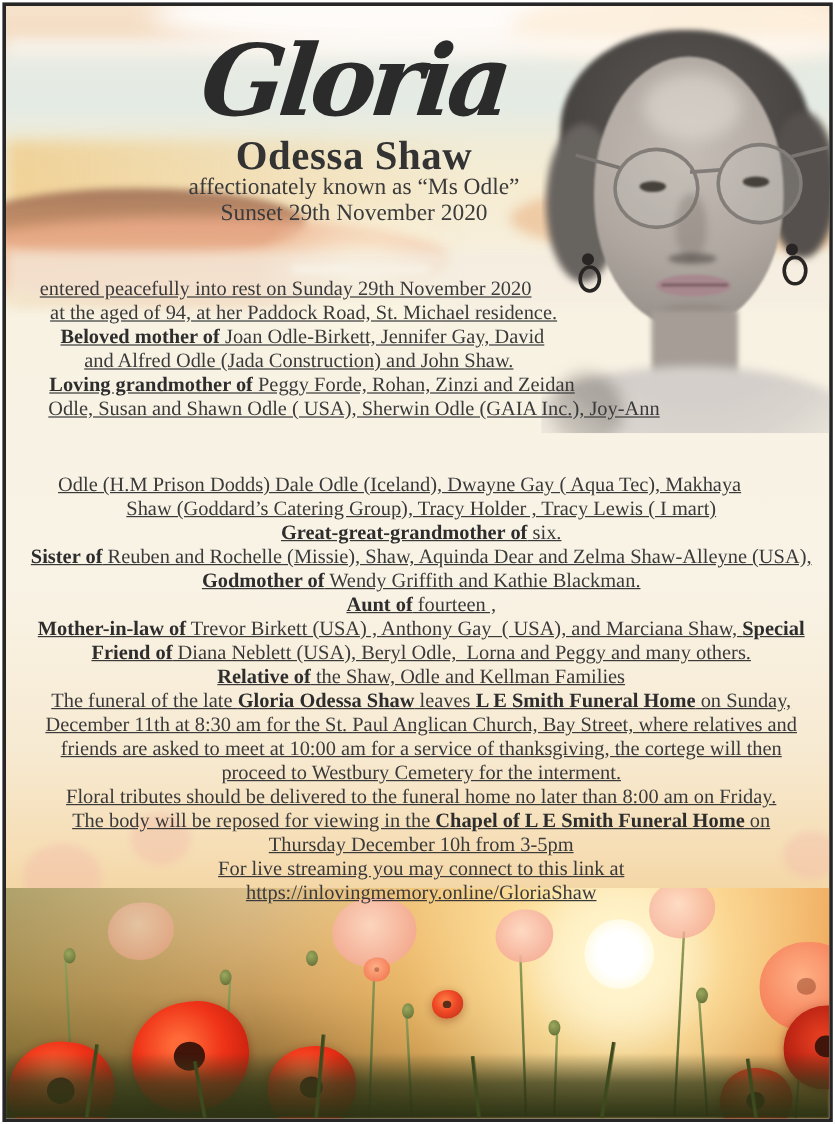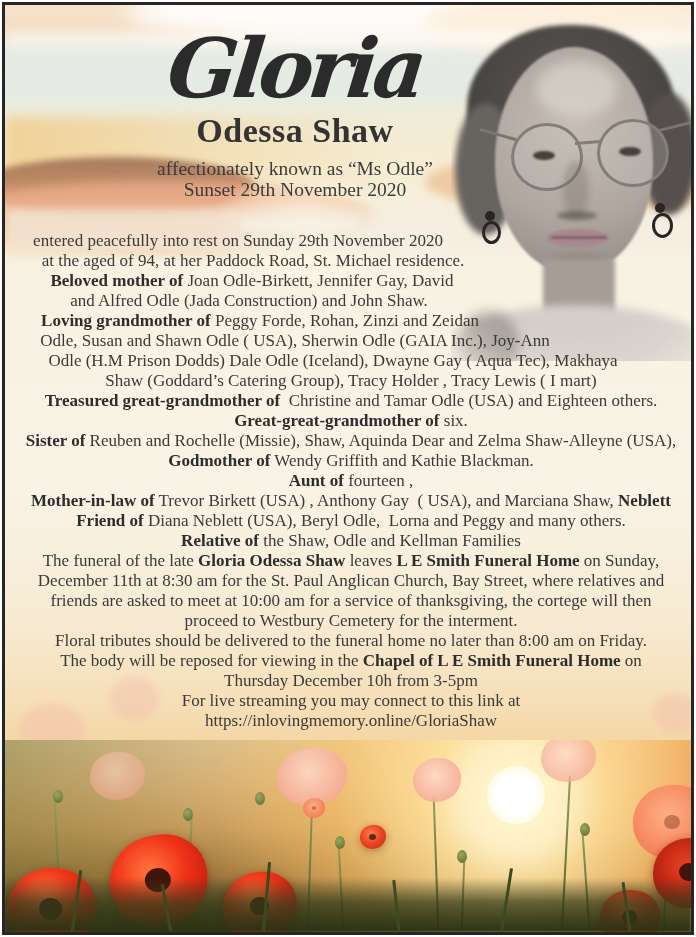--- a/index.html
+++ b/index.html
@@ -60,33 +60,33 @@
   .earDR{left:201px;top:200px;width:15px;height:19px;border:3px solid #2a2522;border-radius:50%;background:transparent;}
   .shoulders{left:-20px;top:292px;width:292px;height:112px;border-radius:50%;background:#d7cfc6;filter:blur(4px);}
   .shshadow{left:8px;top:298px;width:60px;height:62px;border-radius:50%;background:rgba(90,80,72,.4);filter:blur(6px);}
 
   
   .header{position:absolute;left:0;top:12px;width:580px;text-align:center;z-index:6;color:#343434;}
   .gloria{font-family:"DejaVu Serif","Liberation Serif",serif;font-style:italic;font-weight:bold;
     font-size:82px;line-height:102px;letter-spacing:-5px;color:#2b2b2b;transform:skewX(-6deg);}
   .odessa{font-size:34px;line-height:32px;font-weight:bold;letter-spacing:.5px;color:#333;margin-top:-4px;}
   .sub{font-size:19.5px;line-height:20.5px;color:#3b3b3b;}
-  .sub.first{margin-top:12px;}
+  .sub.first{}
 
   
   .obit{position:absolute;left:8px;top:226px;width:676px;z-index:6;color:#3a3a3a;}
-  .obit .line{font-size:17px;line-height:20px;text-align:center;white-space:nowrap;}
+  .obit .line{font-size:17px;line-height:20px;text-align:center;white-space:nowrap;text-decoration:underline;}
   .obit .line .b{font-weight:bold;color:#2d2d2d;}
   .obit .line:nth-child(1){padding-right:226px;}
   .obit .line:nth-child(2){padding-right:196px;}
   .obit .line:nth-child(3){padding-right:198px;}
   .obit .line:nth-child(4){padding-right:204px;}
   .obit .line:nth-child(5){padding-right:182px;}
   .obit .line:nth-child(6){padding-right:112px;}
-  .obit .line:nth-child(7){padding-right:36px;}
+  .obit .line:nth-child(7){padding-right:36px;margin-top:43px;}
 
   
   .field{position:absolute;left:0;right:0;bottom:0;height:192px;z-index:4;overflow:hidden;background:
     radial-gradient(circle at 74.5% 31%, #ffffff 0%, #fff7dd 6%, rgba(255,228,160,.85) 16%, rgba(252,200,110,.5) 34%, rgba(250,190,105,0) 58%),
     linear-gradient(96deg, rgba(110,110,50,.5) 0%, rgba(140,120,60,.25) 28%, rgba(235,160,70,.2) 62%, rgba(222,105,35,.55) 100%),
     linear-gradient(180deg,#f2d5a5 0%,#ecc289 22%,#d9a868 45%,#a87c42 68%,#5f4c26 88%,#35301a 100%);}
   .field *{position:absolute;}
   .sun{left:482px;top:26px;width:58px;height:58px;border-radius:50%;
     background:radial-gradient(circle,#ffffff 45%,rgba(255,252,230,.8) 70%,rgba(255,245,200,0) 100%);
     box-shadow:0 0 45px 25px rgba(255,240,190,.8);}
@@ -160,26 +160,25 @@
 
     <div class="obit">
         <div class="line"><span>entered peacefully into rest on Sunday 29th November 2020</span></div>
         <div class="line"><span>at the aged of 94, at her Paddock Road, St. Michael residence.</span></div>
         <div class="line"><span class="b">Beloved mother of</span><span> Joan Odle-Birkett, Jennifer Gay, David</span></div>
         <div class="line"><span>and Alfred Odle (Jada Construction) and John Shaw.</span></div>
         <div class="line"><span class="b">Loving grandmother of</span><span> Peggy Forde, Rohan, Zinzi and Zeidan</span></div>
         <div class="line"><span>Odle, Susan and Shawn Odle ( USA), Sherwin Odle (GAIA Inc.), Joy-Ann</span></div>
         <div class="line"><span>Odle (H.M Prison Dodds) Dale Odle (Iceland), Dwayne Gay ( Aqua Tec), Makhaya</span></div>
         <div class="line"><span>Shaw (Goddard’s Catering Group), Tracy Holder , Tracy Lewis ( I mart)</span></div>
-        <div class="line"><span class="b">Treasured great-grandmother of</span><span>&nbsp; Christine and Tamar Odle (USA) and Eighteen others.</span></div>
         <div class="line"><span class="b">Great-great-grandmother of</span><span> six.</span></div>
         <div class="line"><span class="b">Sister of</span><span> Reuben and Rochelle (Missie), Shaw, Aquinda Dear and Zelma Shaw-Alleyne (USA),</span></div>
         <div class="line"><span class="b">Godmother of</span><span> Wendy Griffith and Kathie Blackman.</span></div>
         <div class="line"><span class="b">Aunt of</span><span> fourteen ,</span></div>
-        <div class="line"><span class="b">Mother-in-law of</span><span> Trevor Birkett (USA) , Anthony Gay&nbsp; ( USA), and Marciana Shaw, </span><span class="b">Neblett</span></div>
+        <div class="line"><span class="b">Mother-in-law of</span><span> Trevor Birkett (USA) , Anthony Gay&nbsp; ( USA), and Marciana Shaw, </span><span class="b">Special</span></div>
         <div class="line"><span class="b">Friend of</span><span> Diana Neblett (USA), Beryl Odle,&nbsp; Lorna and Peggy and many others.</span></div>
         <div class="line"><span class="b">Relative of</span><span> the Shaw, Odle and Kellman Families</span></div>
         <div class="line"><span>The funeral of the late </span><span class="b">Gloria Odessa Shaw</span><span> leaves </span><span class="b">L E Smith Funeral Home</span><span> on Sunday,</span></div>
         <div class="line"><span>December 11th at 8:30 am for the St. Paul Anglican Church, Bay Street, where relatives and</span></div>
         <div class="line"><span>friends are asked to meet at 10:00 am for a service of thanksgiving, the cortege will then</span></div>
         <div class="line"><span>proceed to Westbury Cemetery for the interment.</span></div>
         <div class="line"><span>Floral tributes should be delivered to the funeral home no later than 8:00 am on Friday.</span></div>
         <div class="line"><span>The body will be reposed for viewing in the </span><span class="b">Chapel of L E Smith Funeral Home</span><span> on</span></div>
         <div class="line"><span>Thursday December 10h from 3-5pm</span></div>
         <div class="line"><span>For live streaming you may connect to this link at</span></div>

